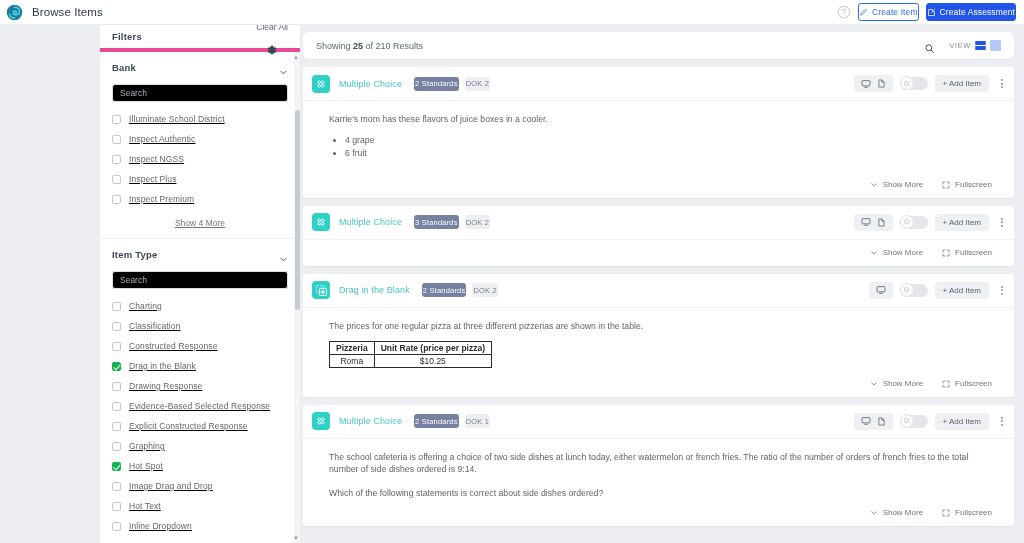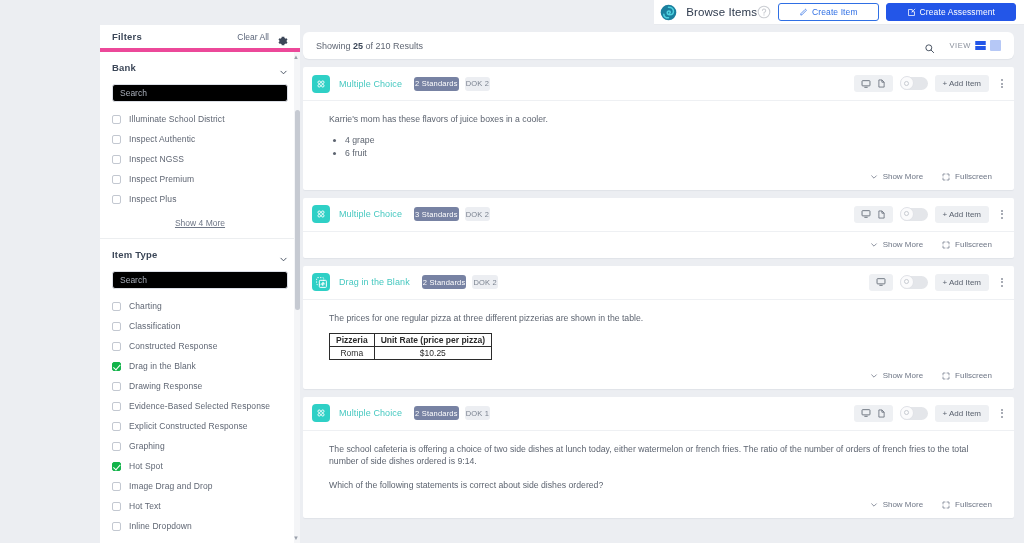--- a/index.html
+++ b/index.html
@@ -2,74 +2,74 @@
 <html><head>
 <meta charset="utf-8">
 <style>
   * { box-sizing: border-box; margin:0; padding:0; }
   html,body{
     width:1024px; height:543px; overflow:hidden;
     background:#eceef2;
     font-family:"Liberation Sans", sans-serif;
     -webkit-font-smoothing:antialiased;
   }
-  .app{ width:1024px; height:543px; position:relative; display:flex; flex-direction:column;align-items:flex-end; }
+  .app{ width:1024px; height:543px; position:relative; display:flex; flex-direction:column; }
 
   
   .topbar{
     height:25px; background:#ffffff; display:flex; align-items:center;
     padding:0 8px 0 6px; flex:0 0 25px; position:relative; z-index:30;
     border-bottom:1px solid #e8eaee;
   }
   .brand{ display:flex; align-items:center; gap:9px; }
   .logo{ width:17px; height:17px; flex:0 0 17px; }
   .brand-title{ font-size:11.5px; color:#2e3a4d; letter-spacing:.1px; }
   .topbar-right{ margin-left:auto; display:flex; align-items:center; gap:7px; }
   .help-icon{ width:14px; height:14px; opacity:.45; }
   .btn{
     height:18px; border-radius:3px; display:inline-flex; align-items:center; gap:4px;
-    padding:0 20px; font-size:8.5px; letter-spacing:.1px; cursor:pointer; white-space:nowrap;
+    padding:0 0; font-size:8.5px; letter-spacing:.1px; cursor:pointer; white-space:nowrap;
   }
   .btn-outline{ background:#fff; border:1px solid #2f6fe4; color:#2f6fe4; }
   .btn-primary{ background:#2356e8; border:1px solid #2356e8; color:#fff; }
   .btn svg{ display:block; }
 
   
   .body{ flex:1 1 auto; display:flex; min-height:0; position:relative; }
   .gutter{ width:100px; flex:0 0 100px; background:#eceef2; }
 
   
   .sidebar{
     width:200px; flex:0 0 200px; background:#ffffff; position:relative;
     display:flex; flex-direction:column; min-height:0;
   }
   .filters-head{
     height:27px; flex:0 0 27px; display:flex; align-items:center; padding:0 12px;
     border-bottom:4px solid #ec4899;
   }
   .filters-title{ font-size:9.5px; color:#3c4758; font-weight:bold; letter-spacing:.2px;}
-  .filters-actions{ margin-left:auto; display:flex; align-items:center; gap:9px; }
+  .filters-actions{ margin-left:auto; display:flex; align-items:center; gap:9px;flex-direction:column; }
   .clear-all{ font-size:8.5px; color:#5b6579; cursor:pointer; }
   .gear{ width:10px; height:10px; }
 
   .filters-scroll{ flex:1 1 auto; overflow:hidden; position:relative; }
   .facet{ padding:0 12px; }
   .facet-head{
     display:flex; align-items:center; height:30px; cursor:pointer;
   }
   .facet-title{ font-size:9.5px; color:#3c4758; font-weight:bold; letter-spacing:.2px; }
   .chev{ margin-left:auto; width:9px; height:9px; }
   .facet-search{
     width:100%; height:18px; border:1px solid #dcdfe6; border-radius:3px;
     font-size:8.5px; color:#9aa1ad; padding:0 7px; outline:none; background:#000000;
     font-family:"Liberation Sans", sans-serif;
   }
   .facet-search::placeholder{ color:#a8aeb9; }
   .opts{ padding-top:7px; }
-  .opt{ display:flex; align-items:center; gap:8px; height:20px; cursor:pointer; }
+  .opt{ display:flex; align-items:center; gap:8px; height:20px; cursor:pointer;text-decoration:underline; }
   .cbx{
     width:9px; height:9px; flex:0 0 9px; border:1px solid #c3c8d1; border-radius:2px;
     background:#fff; position:relative;
   }
   .cbx.on{ background:#12b34a; border-color:#12b34a; }
   .cbx.on:after{
     content:""; position:absolute; left:2px; top:0px; width:3px; height:5.5px;
     border:solid #fff; border-width:0 1.4px 1.4px 0; transform:rotate(42deg);
   }
   .opt-label{ font-size:8.5px; color:#5f6673; letter-spacing:.1px; white-space:nowrap; }
@@ -143,21 +143,21 @@
   }
   .add-item{
     height:17px; background:#eef0f3; border-radius:3px; display:inline-flex; align-items:center;
     padding:0 8px; font-size:8px; color:#59616e; cursor:pointer; white-space:nowrap;
   }
   .kebab{ width:10px; display:flex; flex-direction:column; align-items:center; gap:1.5px; cursor:pointer; padding-left:2px;}
   .kebab i{ width:2px; height:2px; border-radius:50%; background:#8b919c; display:block; }
 
   .card-body{ padding:12px 14px 0 26px; }
   .q-text{ font-size:8.7px; color:#5d6470; line-height:1.45; }
-  .q-list{ margin:8px 0 4px 16px; }
+  .q-list{ margin:8px 0 12px 16px; }
   .q-list li{ font-size:8.7px; color:#5d6470; line-height:1.5; }
   .q-gap{ height:11px; }
 
   .q-table{ border-collapse:collapse; margin-top:9px; }
   .q-table td, .q-table th{
     border:1px solid #2b2b2b; font-size:8.5px; color:#2b2b2b; padding:1px 6px; text-align:center;
   }
   .q-table th{ font-weight:bold; }
 
   .card-foot{
@@ -251,25 +251,25 @@
             <div class="opt">
               <span class="cbx"></span>
               <span class="opt-label">Inspect Authentic</span>
             </div>
             <div class="opt">
               <span class="cbx"></span>
               <span class="opt-label">Inspect NGSS</span>
             </div>
             <div class="opt">
               <span class="cbx"></span>
+              <span class="opt-label">Inspect Plus</span>
+            </div>
+            <div class="opt">
+              <span class="cbx"></span>
               <span class="opt-label">Inspect Premium</span>
-            </div>
-            <div class="opt">
-              <span class="cbx"></span>
-              <span class="opt-label">Inspect Plus</span>
             </div>
           </div>
           <div class="show-more">Show 4 More</div>
         </div>
 
         <div class="facet-sep"></div>
 
         <div class="facet">
           <div class="facet-head">
             <span class="facet-title">Item Type</span>

